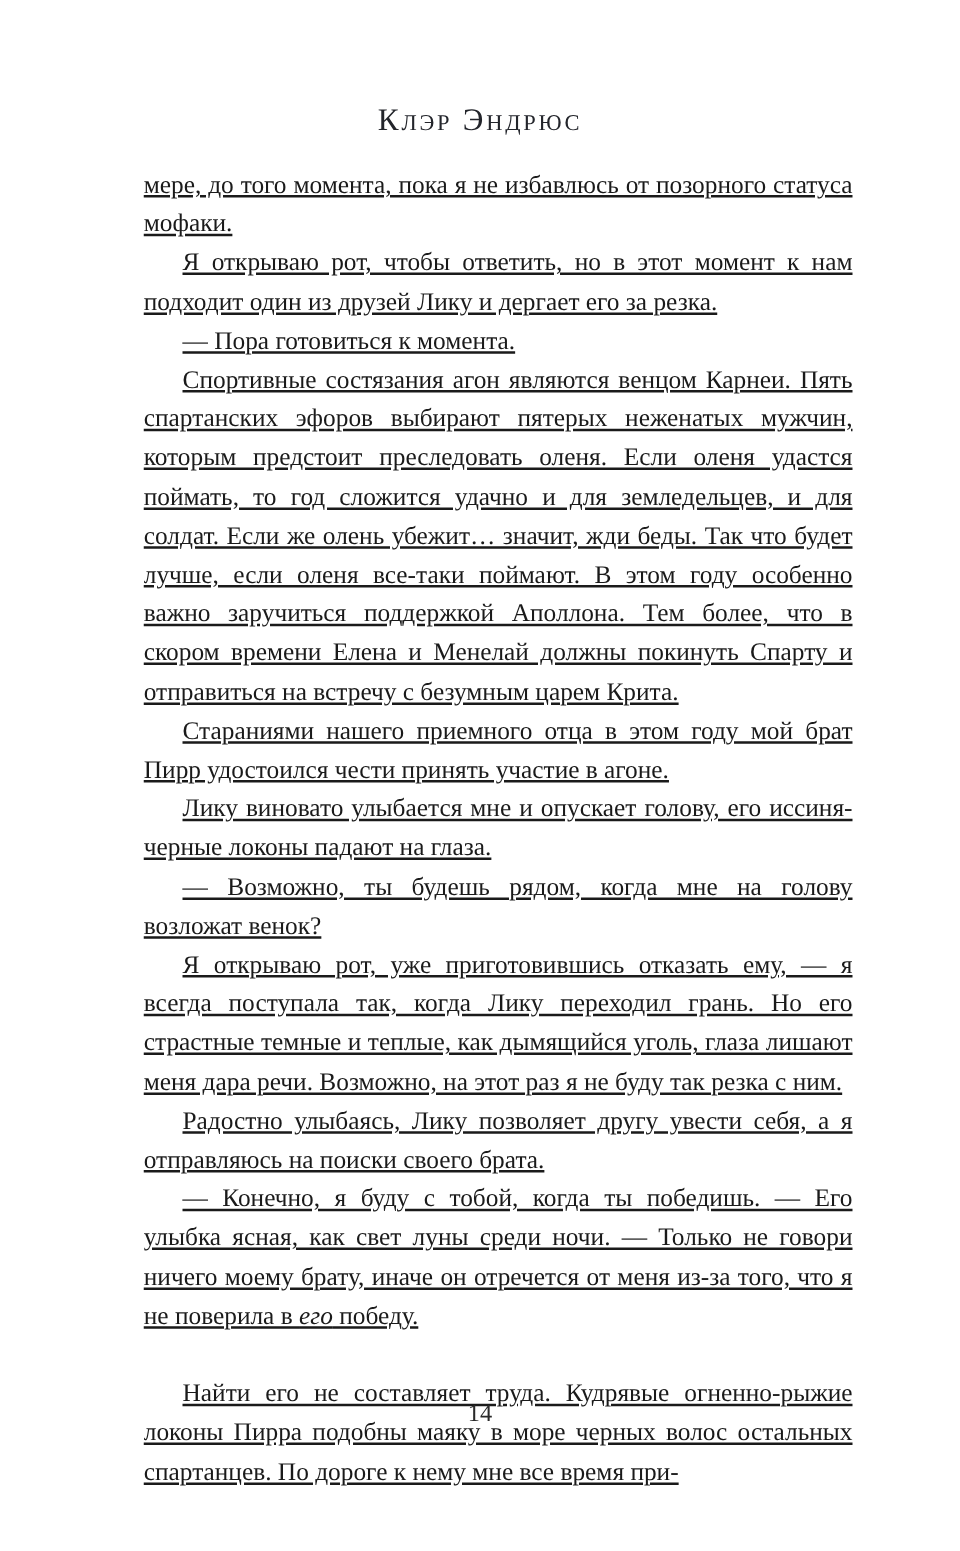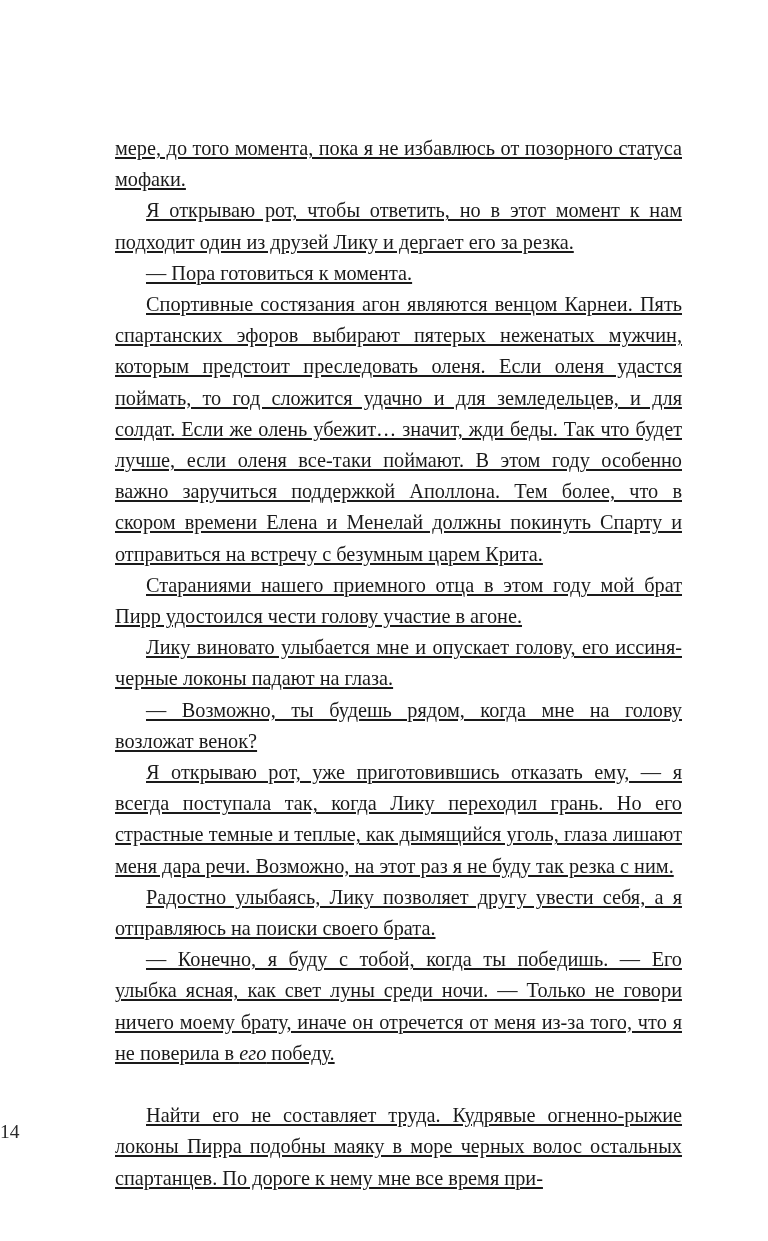--- a/index.html
+++ b/index.html
@@ -81,42 +81,44 @@
   em {
     font-style: italic;
   }
 
   
   .folio {
     position: absolute;
     top: 1120px;
     left: 0;
     width: 768px;
+    text-align: center;
     font-size: 19.5px;
     line-height: 24px;
     color: #2a2a2a;
   }
 </style>
 </head>
 <body>
 
 <div class="page">
 
+  <div class="running-head">Клэр Эндрюс</div>
 
   <div class="text-block">
 
     <p class="para no-indent">мере, до того момента, пока я не избавлюсь от позорного статуса мофаки.</p>
 
     <p class="para">Я открываю рот, чтобы ответить, но в этот момент к нам подходит один из друзей Лику и дергает его за резка.</p>
 
     <p class="para">— Пора готовиться к момента.</p>
 
     <p class="para">Спортивные состязания агон являются венцом Карнеи. Пять спартанских эфоров выбирают пятерых неженатых мужчин, которым предстоит преследовать оленя. Если оленя удастся поймать, то год сложится удачно и для земледельцев, и для солдат. Если же олень убежит… значит, жди беды. Так что будет лучше, если оленя все-таки поймают. В этом году особенно важно заручиться поддержкой Аполлона. Тем более, что в скором времени Елена и Менелай должны покинуть Спарту и отправиться на встречу с безумным царем Крита.</p>
 
-    <p class="para">Стараниями нашего приемного отца в этом году мой брат Пирр удостоился чести голову участие в агоне.</p>
+    <p class="para">Стараниями нашего приемного отца в этом году мой брат Пирр удостоился чести принять участие в агоне.</p>
 
     <p class="para">Лику виновато улыбается мне и опускает голову, его иссиня-черные локоны падают на глаза.</p>
 
     <p class="para">— Возможно, ты будешь рядом, когда мне на голову возложат венок?</p>
 
     <p class="para">Я открываю рот, уже приготовившись отказать ему, — я всегда поступала так, когда Лику переходил грань. Но его страстные темные и теплые, как дымящийся уголь, глаза лишают меня дара речи. Возможно, на этот раз я не буду так резка с ним.</p>
 
     <p class="para">Радостно улыбаясь, Лику позволяет другу увести себя, а я отправляюсь на поиски своего брата.</p>
 
     <p class="para">— Конечно, я буду с тобой, когда ты победишь. — Его улыбка ясная, как свет луны среди ночи. — Только не говори ничего моему брату, иначе он отречется от меня из-за того, что я не поверила в <em>его</em> победу.</p>

